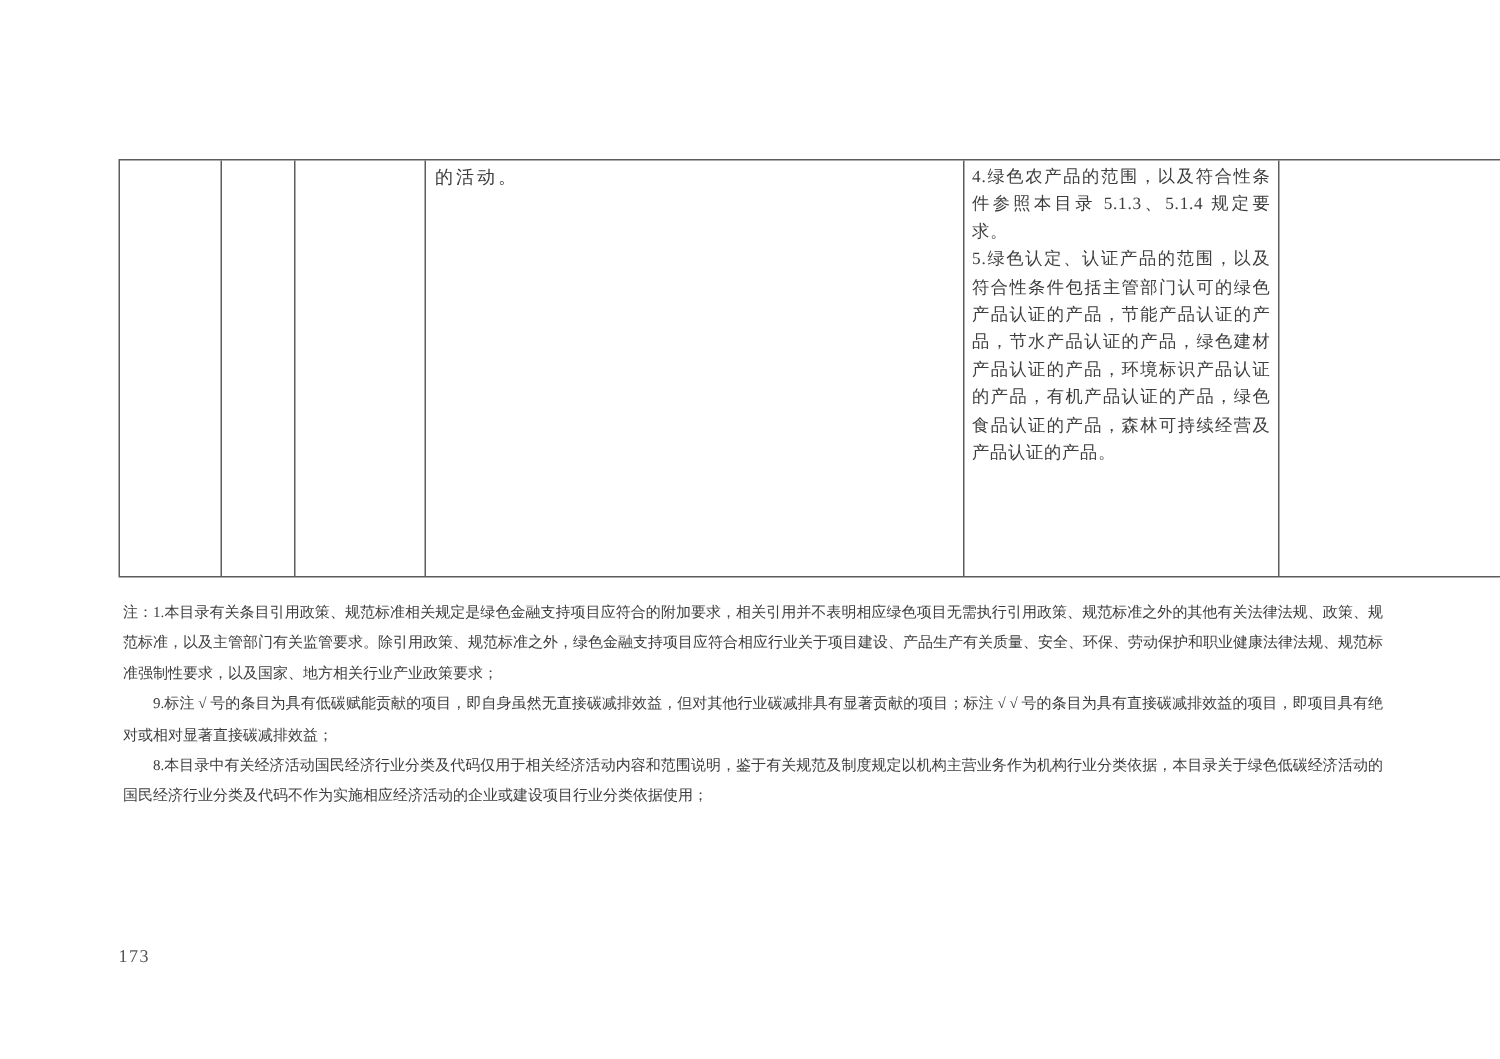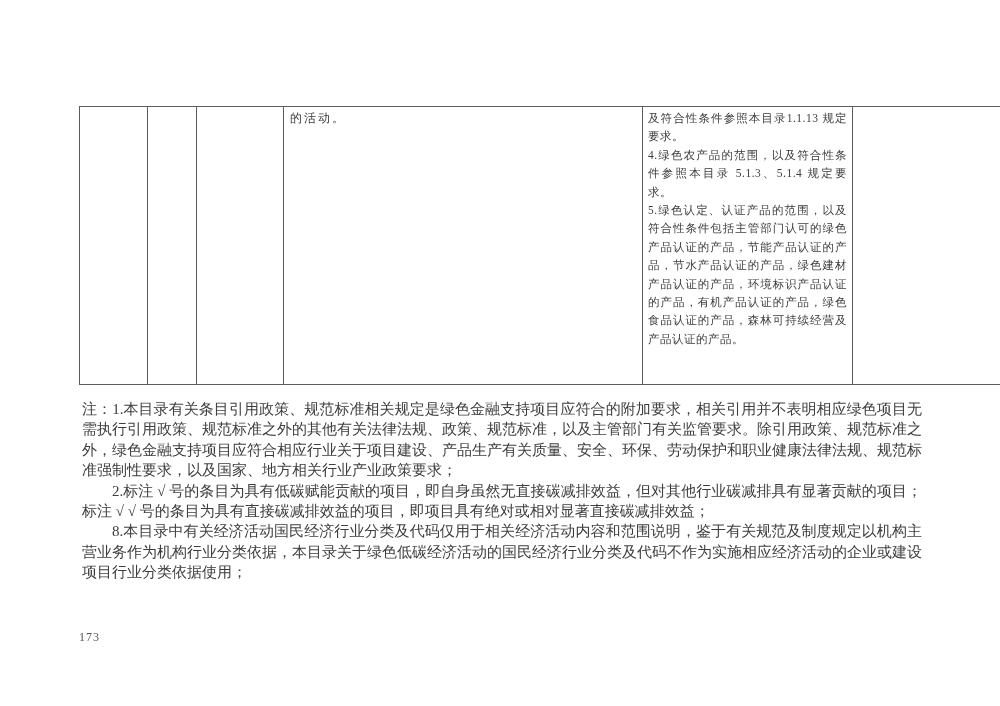--- a/index.html
+++ b/index.html
@@ -53,21 +53,21 @@
     text-align: justify;
     text-justify: inter-character;
     letter-spacing: 0.5px;
   }
   
   .notes {
     position: absolute;
     left: 82px;
     top: 399px;
     width: 840px;
-    font-size: 15px;
+    font-size: 10px;
     line-height: 20.4px;
     text-align: justify;
     text-justify: inter-character;
     color: #3d3d3d;
   }
   .notes p { margin: 0; padding: 0; }
   .notes p.indent { text-indent: 2em; }
   
   .footer {
     position: absolute;
@@ -86,28 +86,27 @@
 <div class="page">
 
   <div class="doc-table">
     <div class="cell c1"></div>
     <div class="cell c2"></div>
     <div class="cell c3"></div>
     <div class="cell c4">
       <div class="cell-text">的活动。</div>
     </div>
     <div class="cell c5">
-      <div class="cell-para">及符合性条件参照本目录1.1.13 规定要求。</div>
       <div class="cell-para">4.绿色农产品的范围，以及符合性条件参照本目录 5.1.3、5.1.4 规定要求。</div>
       <div class="cell-para">5.绿色认定、认证产品的范围，以及符合性条件包括主管部门认可的绿色产品认证的产品，节能产品认证的产品，节水产品认证的产品，绿色建材产品认证的产品，环境标识产品认证的产品，有机产品认证的产品，绿色食品认证的产品，森林可持续经营及产品认证的产品。</div>
     </div>
     <div class="cell c6"></div>
   </div>
 
   <div class="notes">
     <p>注：1.本目录有关条目引用政策、规范标准相关规定是绿色金融支持项目应符合的附加要求，相关引用并不表明相应绿色项目无需执行引用政策、规范标准之外的其他有关法律法规、政策、规范标准，以及主管部门有关监管要求。除引用政策、规范标准之外，绿色金融支持项目应符合相应行业关于项目建设、产品生产有关质量、安全、环保、劳动保护和职业健康法律法规、规范标准强制性要求，以及国家、地方相关行业产业政策要求；</p>
-    <p class="indent">2.标注 √ 号的条目为具有低碳赋能贡献的项目，即自身虽然无直接碳减排效益，但对其他行业碳减排具有显著贡献的项目；标注 √ √ 号的条目为具有直接碳减排效益的项目，即项目具有绝对或相对显著直接碳减排效益；</p>
+    <p class="indent">9.标注 √ 号的条目为具有低碳赋能贡献的项目，即自身虽然无直接碳减排效益，但对其他行业碳减排具有显著贡献的项目；标注 √ √ 号的条目为具有直接碳减排效益的项目，即项目具有绝对或相对显著直接碳减排效益；</p>
     <p class="indent">8.本目录中有关经济活动国民经济行业分类及代码仅用于相关经济活动内容和范围说明，鉴于有关规范及制度规定以机构主营业务作为机构行业分类依据，本目录关于绿色低碳经济活动的国民经济行业分类及代码不作为实施相应经济活动的企业或建设项目行业分类依据使用；</p>
   </div>
 
   <div class="footer">173</div>
 
 </div>
 
 </body></html>

